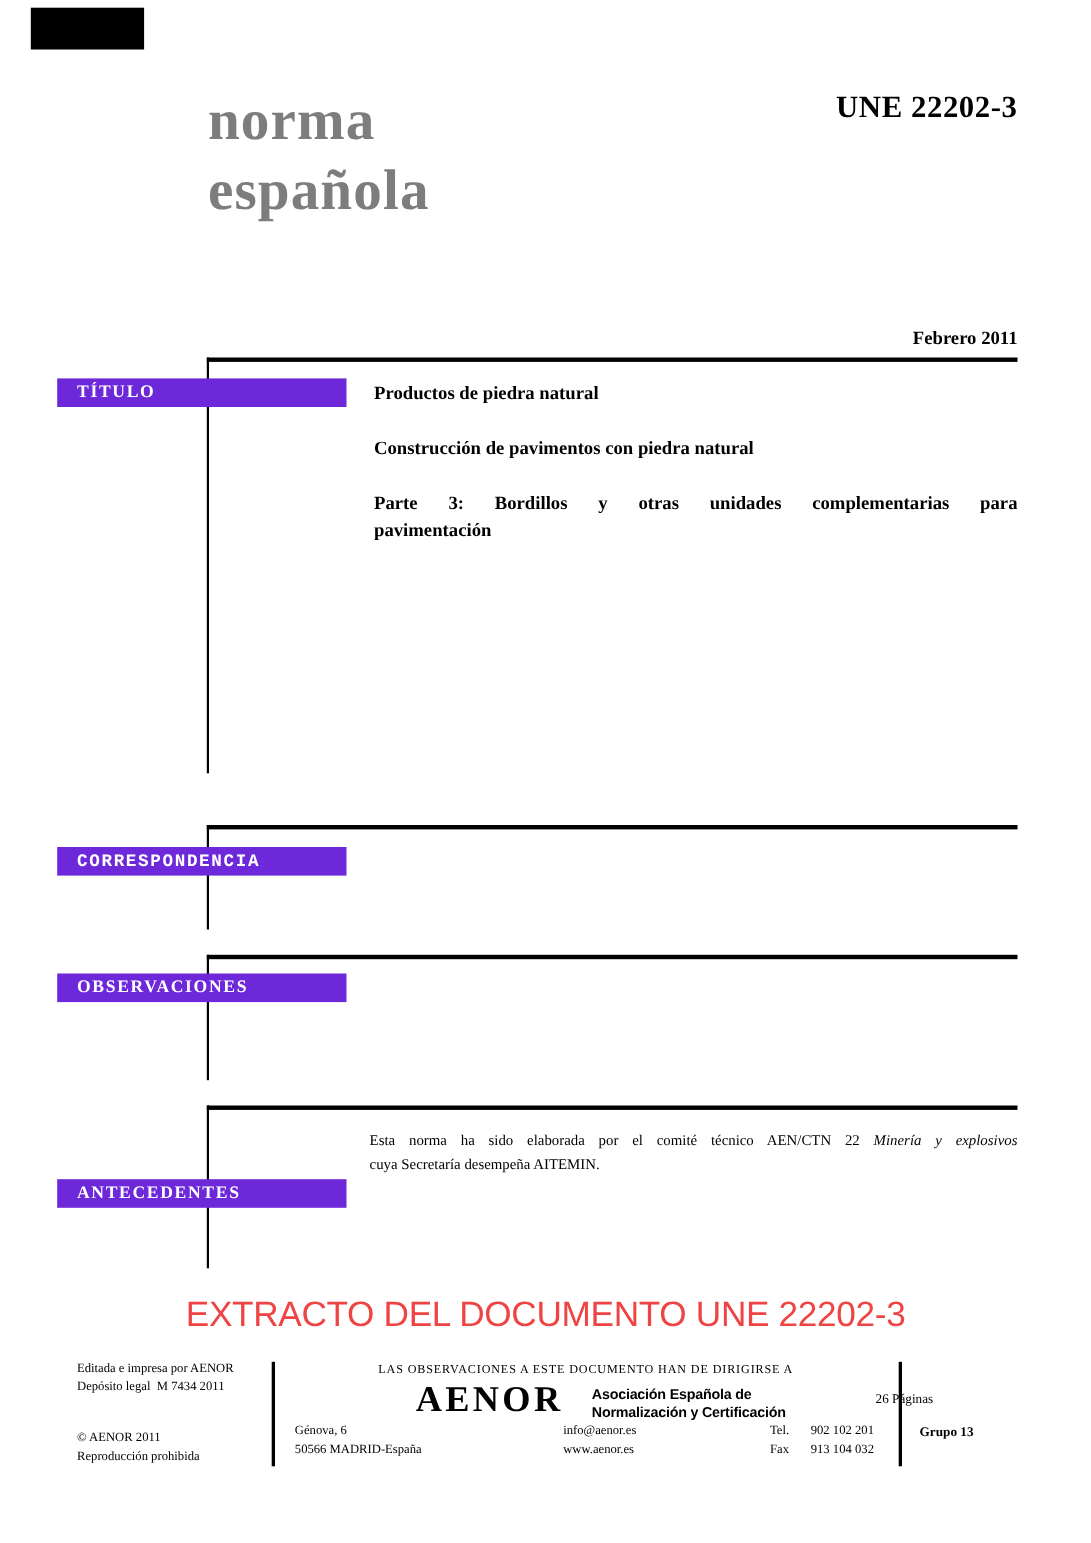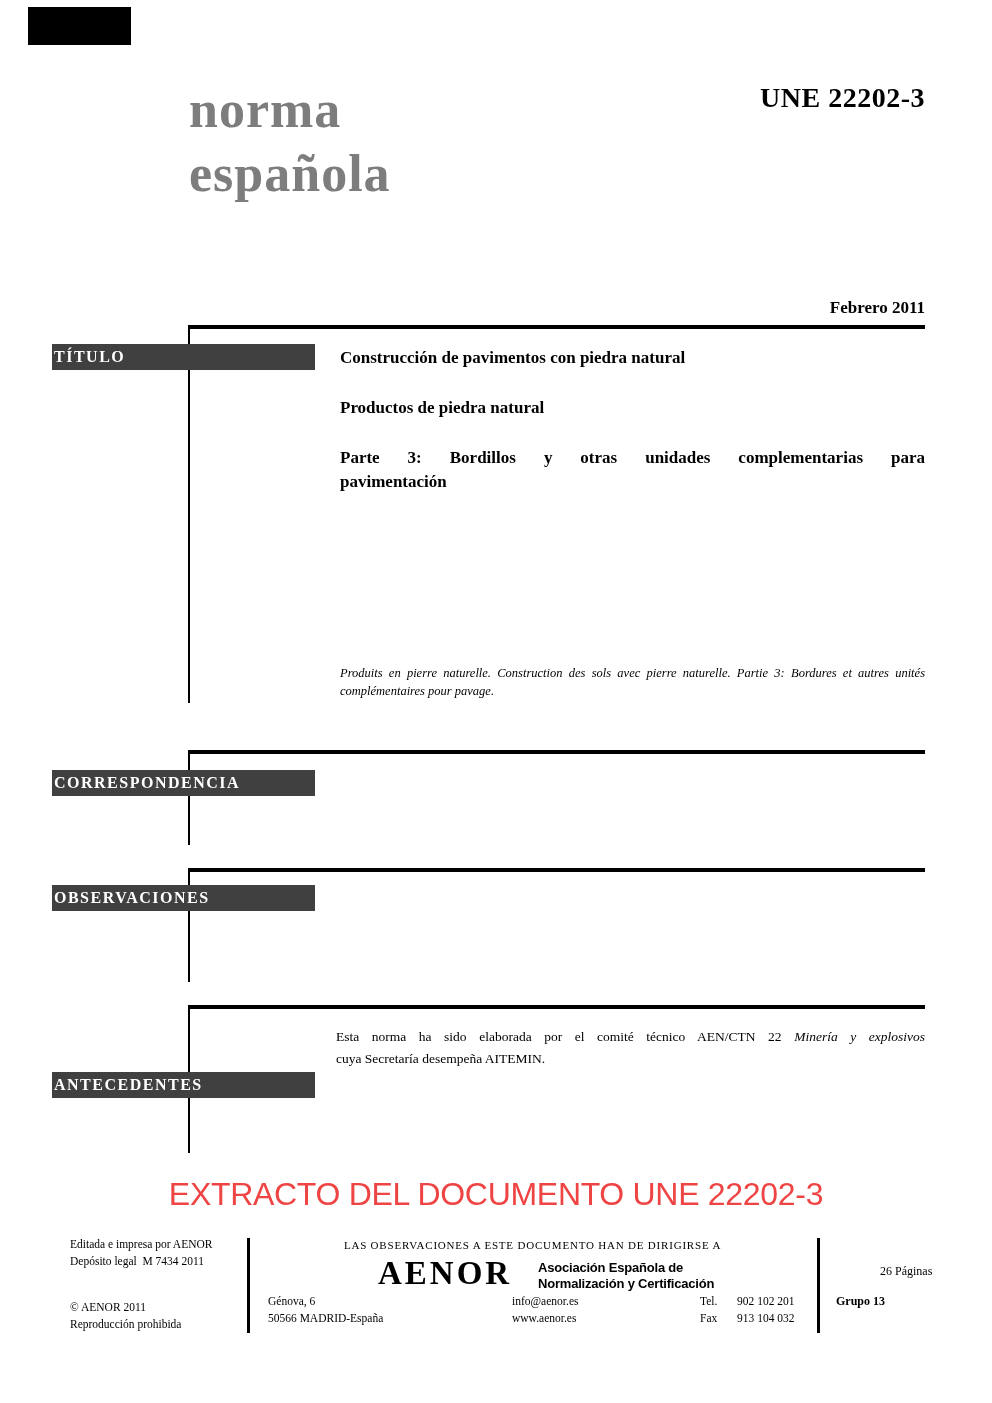--- a/index.html
+++ b/index.html
@@ -32,23 +32,23 @@
     right: 67px; top: 298px;
     font-size: 17px; font-weight: bold;
   }
 
   
   .hrule { left: 188px; width: 737px; height: 4px; background: #000; }
   .vline { left: 188px; width: 2px; background: #000; }
 
   
   .bar {
-    left: 52px; width: 263px; height: 26px; background: #404040;
+    left: 52px; width: 263px; height: 26px; background: #6d28d9;
     color: #fff; font-weight: bold; font-size: 16px;
-    letter-spacing: 1.5px; line-height: 26px; padding-left: 2px;
+    letter-spacing: 1.5px; line-height: 26px; padding-left: 18px;
     box-sizing: border-box; white-space: nowrap;
   }
 
   
   .title-block { left: 340px; top: 346px; width: 585px; font-weight: bold; font-size: 17px; line-height: 24px; }
   .title-block .t { margin: 0 0 26px 0; }
   .jline { text-align: justify; height: 24px; overflow: hidden; }
   .jline::after { content: ""; display: inline-block; width: 100%; height: 0; }
 
   
@@ -73,21 +73,21 @@
   
   .footer-divider { width: 3px; height: 95px; top: 1238px; background: #000; }
   .f-small { font-size: 11.5px; line-height: 17px; }
   .f-notice { left: 247px; top: 1239px; width: 571px; text-align: center; font-size: 11px; letter-spacing: 0.8px; white-space: nowrap; }
   .aenor-logo { left: 378px; top: 1255px; font-size: 33px; font-weight: bold; letter-spacing: 3px; }
   .aenor-org {
     left: 538px; top: 1260px;
     font-family: "Liberation Sans", sans-serif;
     font-weight: bold; font-size: 13px; line-height: 15.5px; letter-spacing: -0.2px;
   }
-  .pages-label { left: 880px; top: 1264px; font-size: 12px; }
+  .pages-label { left: 796px; top: 1264px; font-size: 12px; }
   .group-label { left: 836px; top: 1294px; font-size: 12px; font-weight: bold; }
   .pre { white-space: pre; }
 </style>
 </head>
 <body>
 
 <div class="page">
 
   <div class="abs corner-mark"></div>
   <div class="abs logo">
@@ -97,36 +97,32 @@
   <div class="abs doc-code">UNE 22202-3</div>
   <div class="abs issue-date">Febrero 2011</div>
 
   <div class="abs hrule" style="top:325px;"></div>
   <div class="abs vline" style="top:325px; height:378px;"></div>
   <div class="abs bar" style="top:344px;">
     <span>TÍTULO</span>
   </div>
 
   <div class="abs title-block">
+    <div class="t">Productos de piedra natural</div>
     <div class="t">Construcción de pavimentos con piedra natural</div>
-    <div class="t">Productos de piedra natural</div>
     <div>
       <div class="jline">Parte 3: Bordillos y otras unidades complementarias para</div>
       <div>pavimentación</div>
     </div>
   </div>
 
-  <div class="abs abstract" style="top:664px;">
-    <div class="jl">Produits en pierre naturelle. Construction des sols avec pierre naturelle. Partie 3: Bordures et autres unités</div>
-    <div>complémentaires pour pavage.</div>
-  </div>
 
   <div class="abs hrule" style="top:750px;"></div>
   <div class="abs vline" style="top:750px; height:95px;"></div>
-  <div class="abs bar" style="top:770px;">
+  <div class="abs bar" style="top:770px;font-family:Liberation Mono, monospace;">
     <span>CORRESPONDENCIA</span>
   </div>
 
   <div class="abs hrule" style="top:868px;"></div>
   <div class="abs vline" style="top:868px; height:114px;"></div>
   <div class="abs bar" style="top:885px;">
     <span>OBSERVACIONES</span>
   </div>
 
   <div class="abs hrule" style="top:1005px;"></div>

